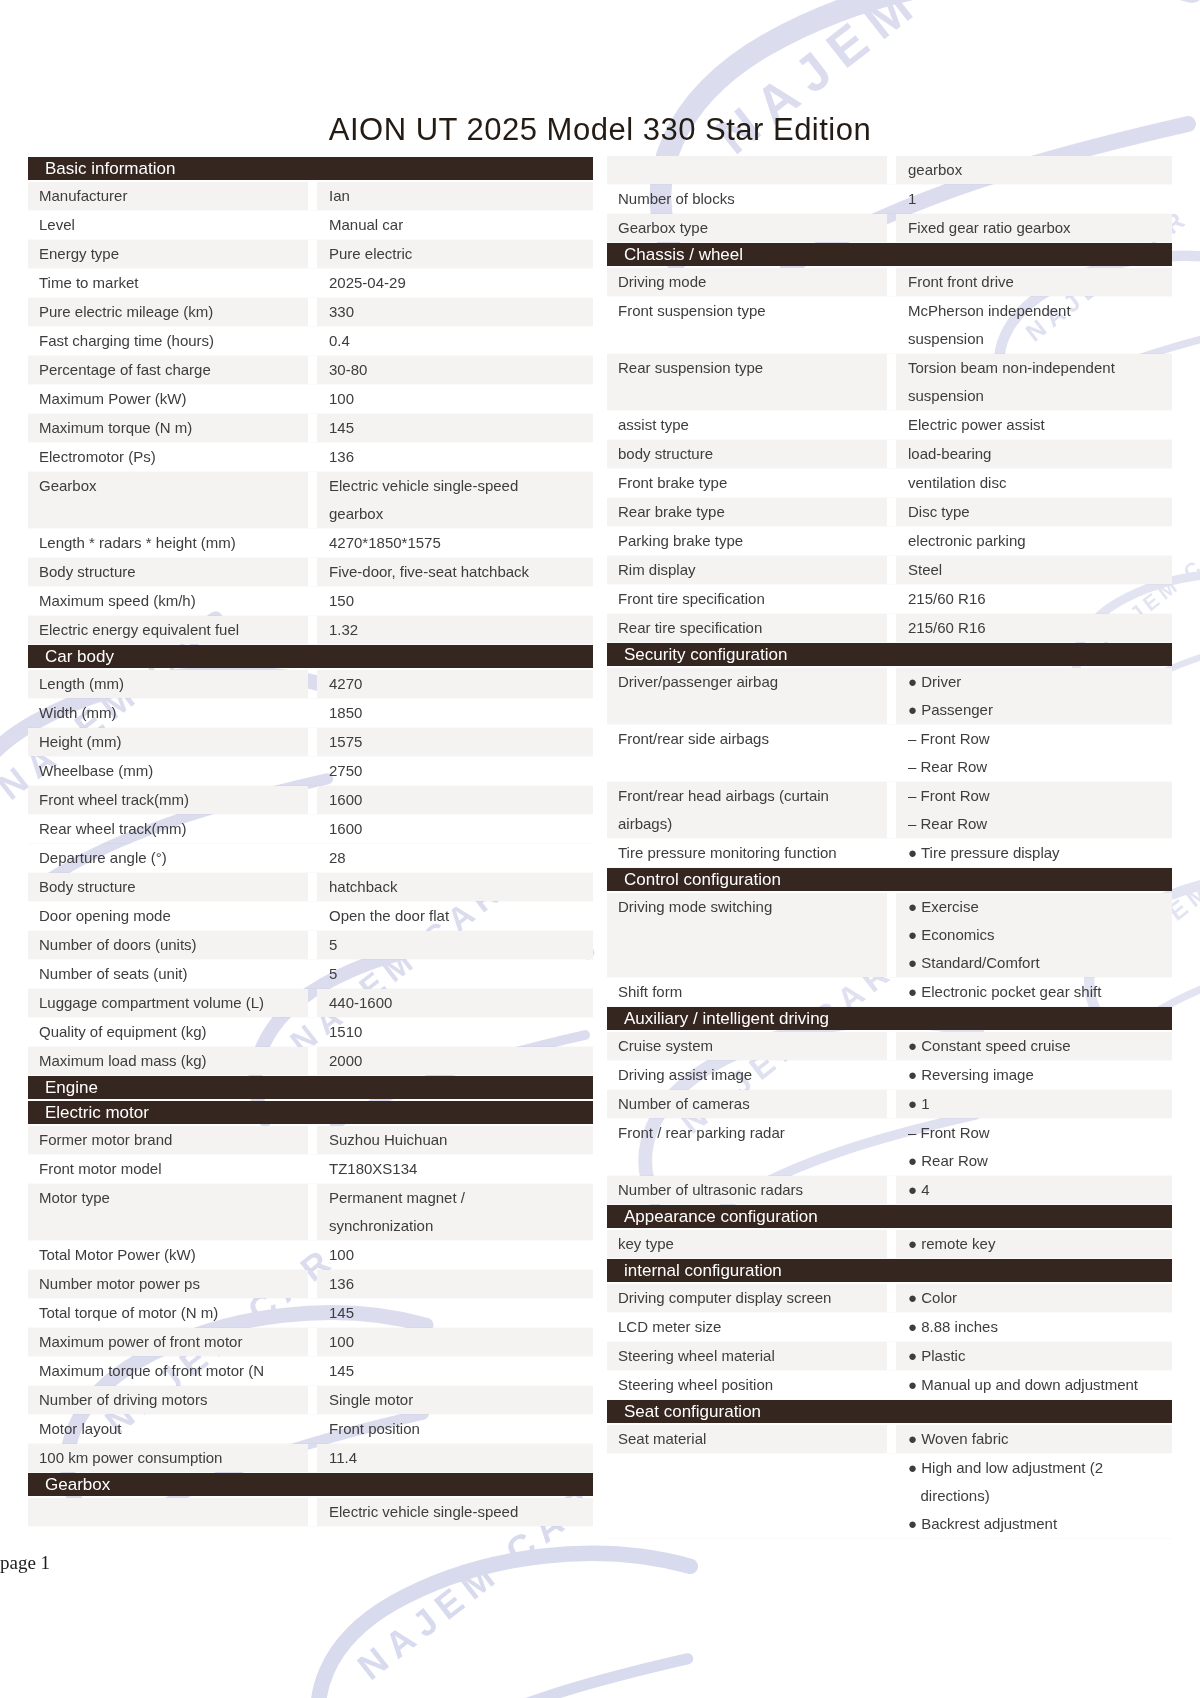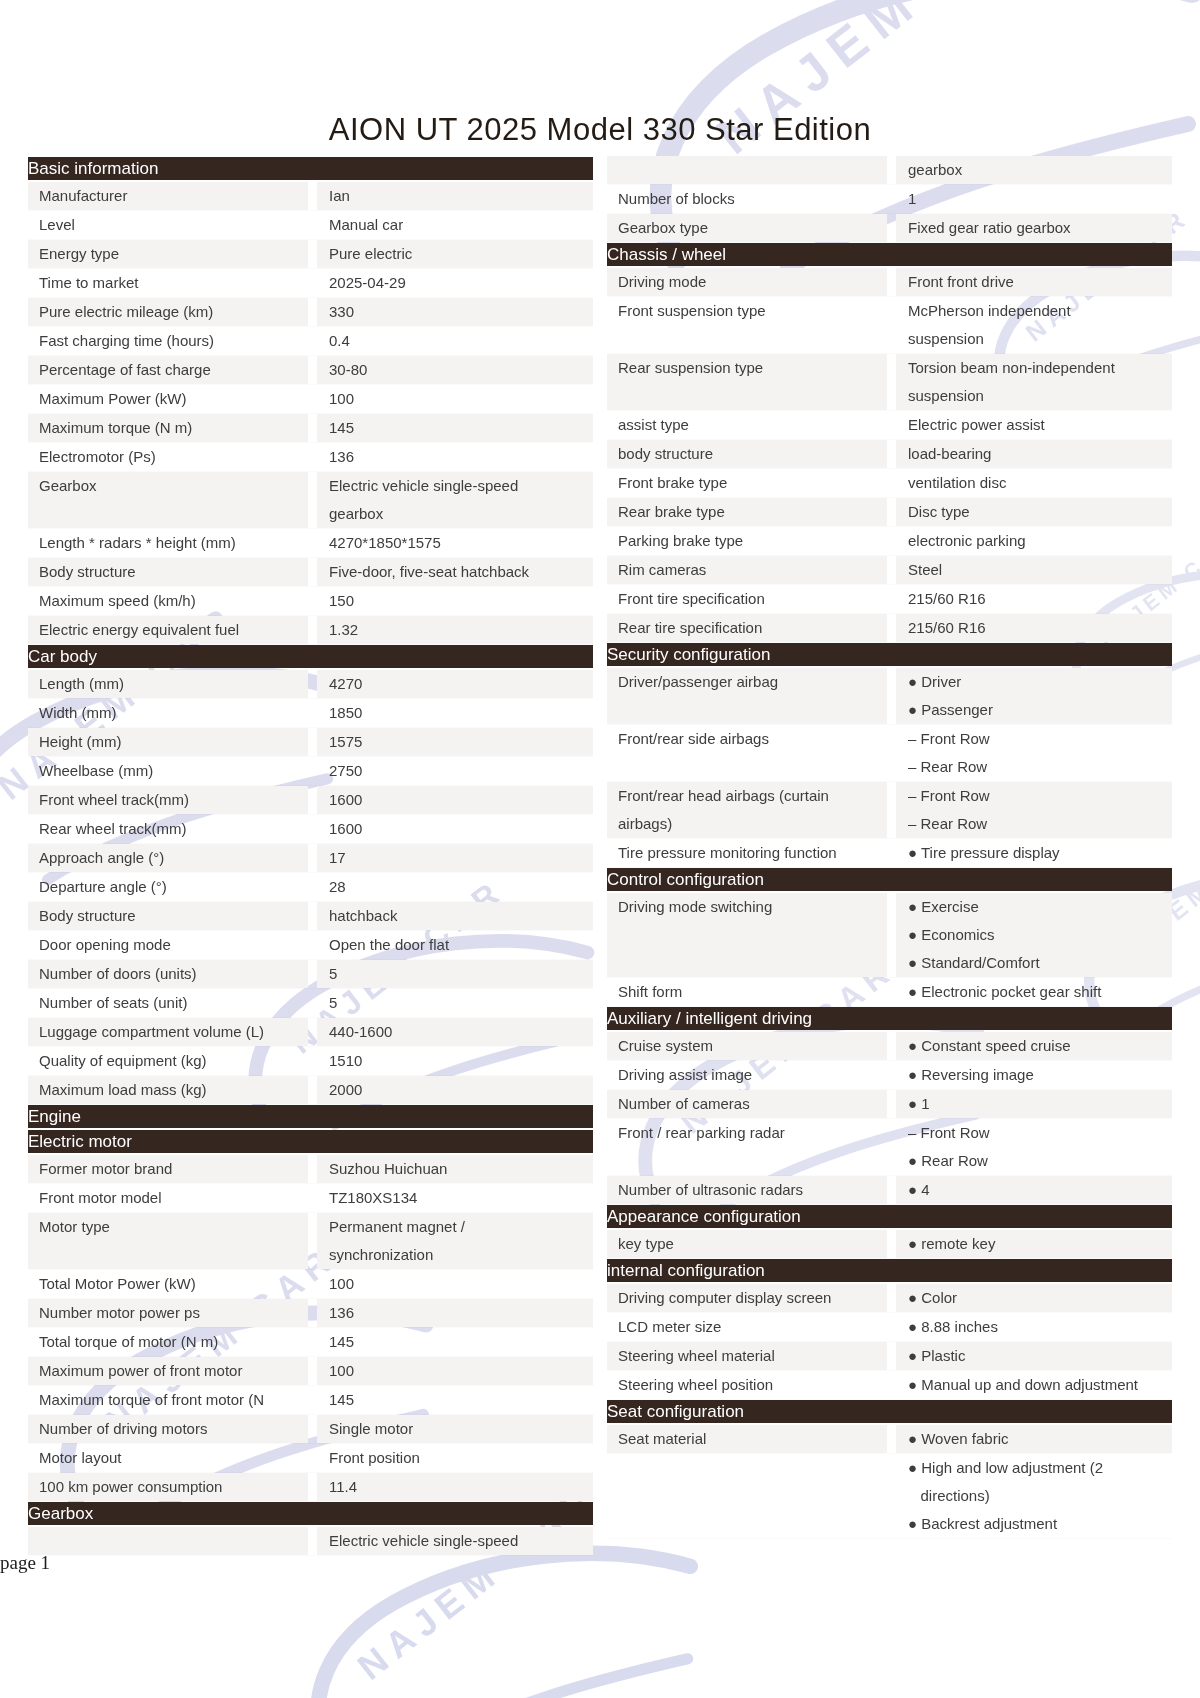--- a/index.html
+++ b/index.html
@@ -9,21 +9,21 @@
   }
   .title {
     position:absolute; top:92px; left:0; width:1200px; text-align:center;
     font-size:31px; font-weight:400; color:#241c14; letter-spacing:0.5px; z-index:3;margin-top:20px;
   }
   .col { position:absolute; width:565px; z-index:2; }
   .col-left  { left:28px;  top:157px; }
   .col-right { left:607px; top:156px; }
   .section-header {
     height:23px; line-height:23px; background:#362620; color:#ffffff;
-    font-size:17px; padding-left:0; box-sizing:border-box; margin-bottom:2px;
+    font-size:17px; padding-left:17px; box-sizing:border-box; margin-bottom:2px;
   }
   .row { display:flex; border-bottom:1px solid rgba(0,0,0,0.02); box-sizing:border-box; }
   .cell { box-sizing:border-box; font-size:15px; color:#3d3d3d; }
   .cell.label {
     width:280px; margin-right:9px; padding-left:11px; padding-right:6px;
     line-height:28px;
   }
   .cell.value { flex:1; padding-left:12px; line-height:28px; }
   .row.odd .cell { background:#f4f3f2; }
   .vline { height:28px; line-height:28px; white-space:nowrap; }
@@ -231,26 +231,20 @@
         <div class="cell value">
           <div class="vline">1600</div>
         </div>
       </div>
       <div class="row even">
         <div class="cell label">Rear wheel track(mm)</div>
         <div class="cell value">
           <div class="vline">1600</div>
         </div>
       </div>
-      <div class="row odd">
-        <div class="cell label">Approach angle (°)</div>
-        <div class="cell value">
-          <div class="vline">17</div>
-        </div>
-      </div>
       <div class="row even">
         <div class="cell label">Departure angle (°)</div>
         <div class="cell value">
           <div class="vline">28</div>
         </div>
       </div>
       <div class="row odd">
         <div class="cell label">Body structure</div>
         <div class="cell value">
           <div class="vline">hatchback</div>
@@ -433,21 +427,21 @@
           <div class="vline">Disc type</div>
         </div>
       </div>
       <div class="row even">
         <div class="cell label">Parking brake type</div>
         <div class="cell value">
           <div class="vline">electronic parking</div>
         </div>
       </div>
       <div class="row odd">
-        <div class="cell label">Rim cameras</div>
+        <div class="cell label">Rim display</div>
         <div class="cell value">
           <div class="vline">Steel</div>
         </div>
       </div>
       <div class="row even">
         <div class="cell label">Front tire specification</div>
         <div class="cell value">
           <div class="vline">215/60 R16</div>
         </div>
       </div>

